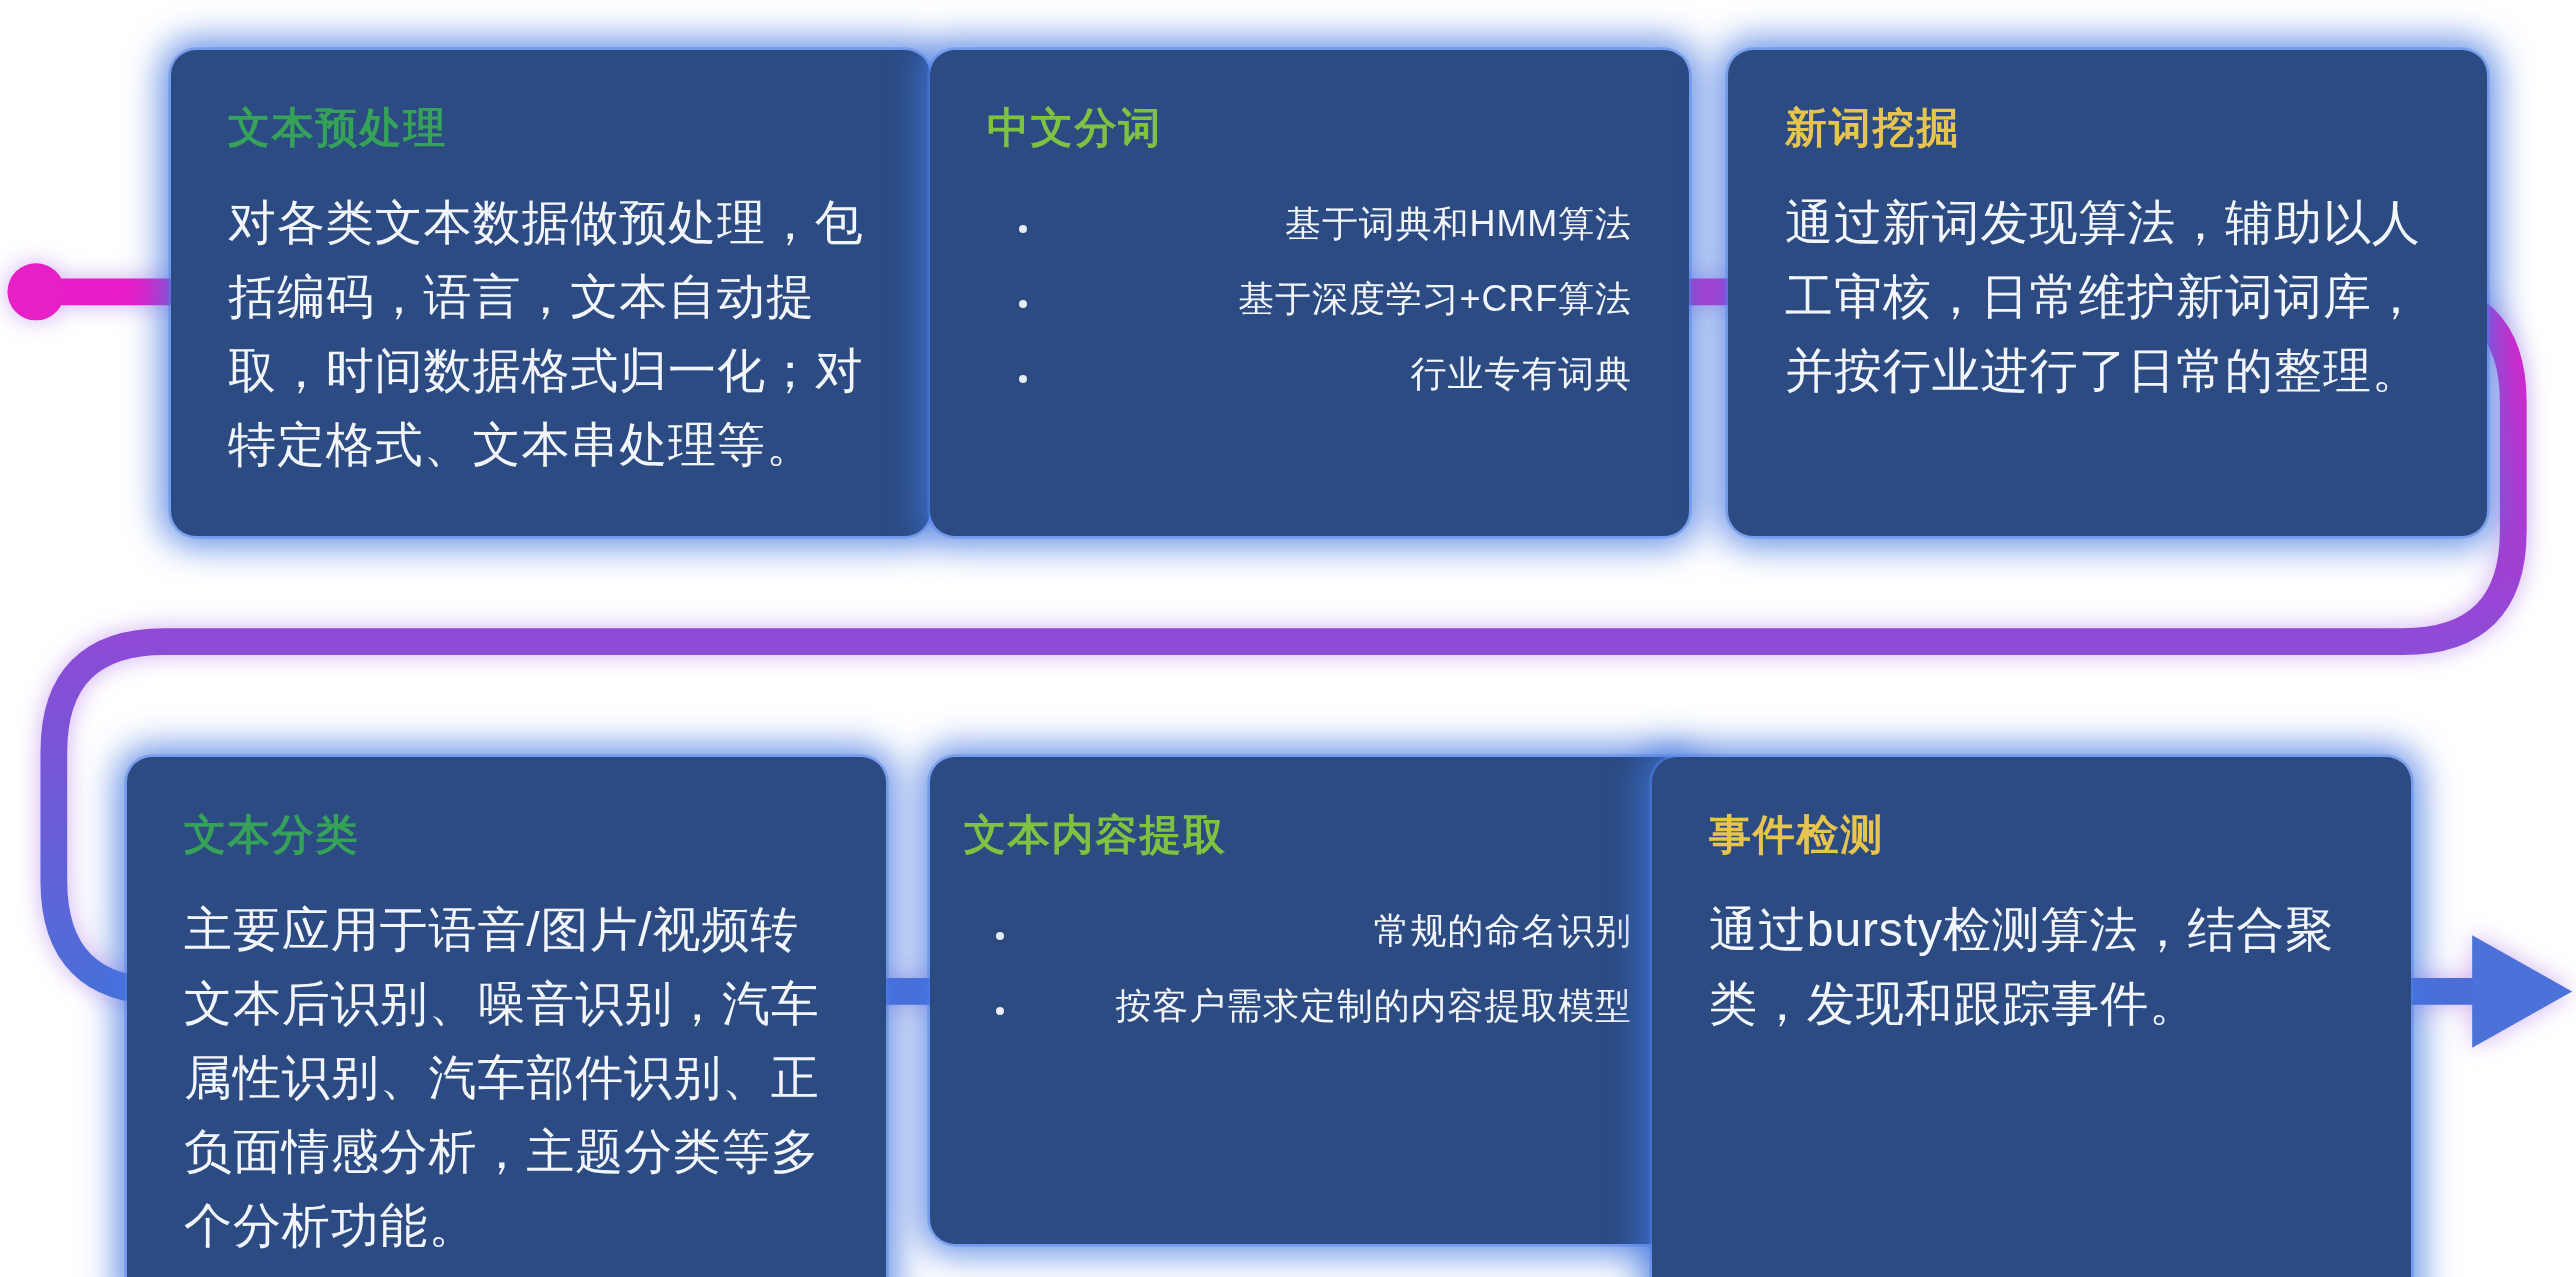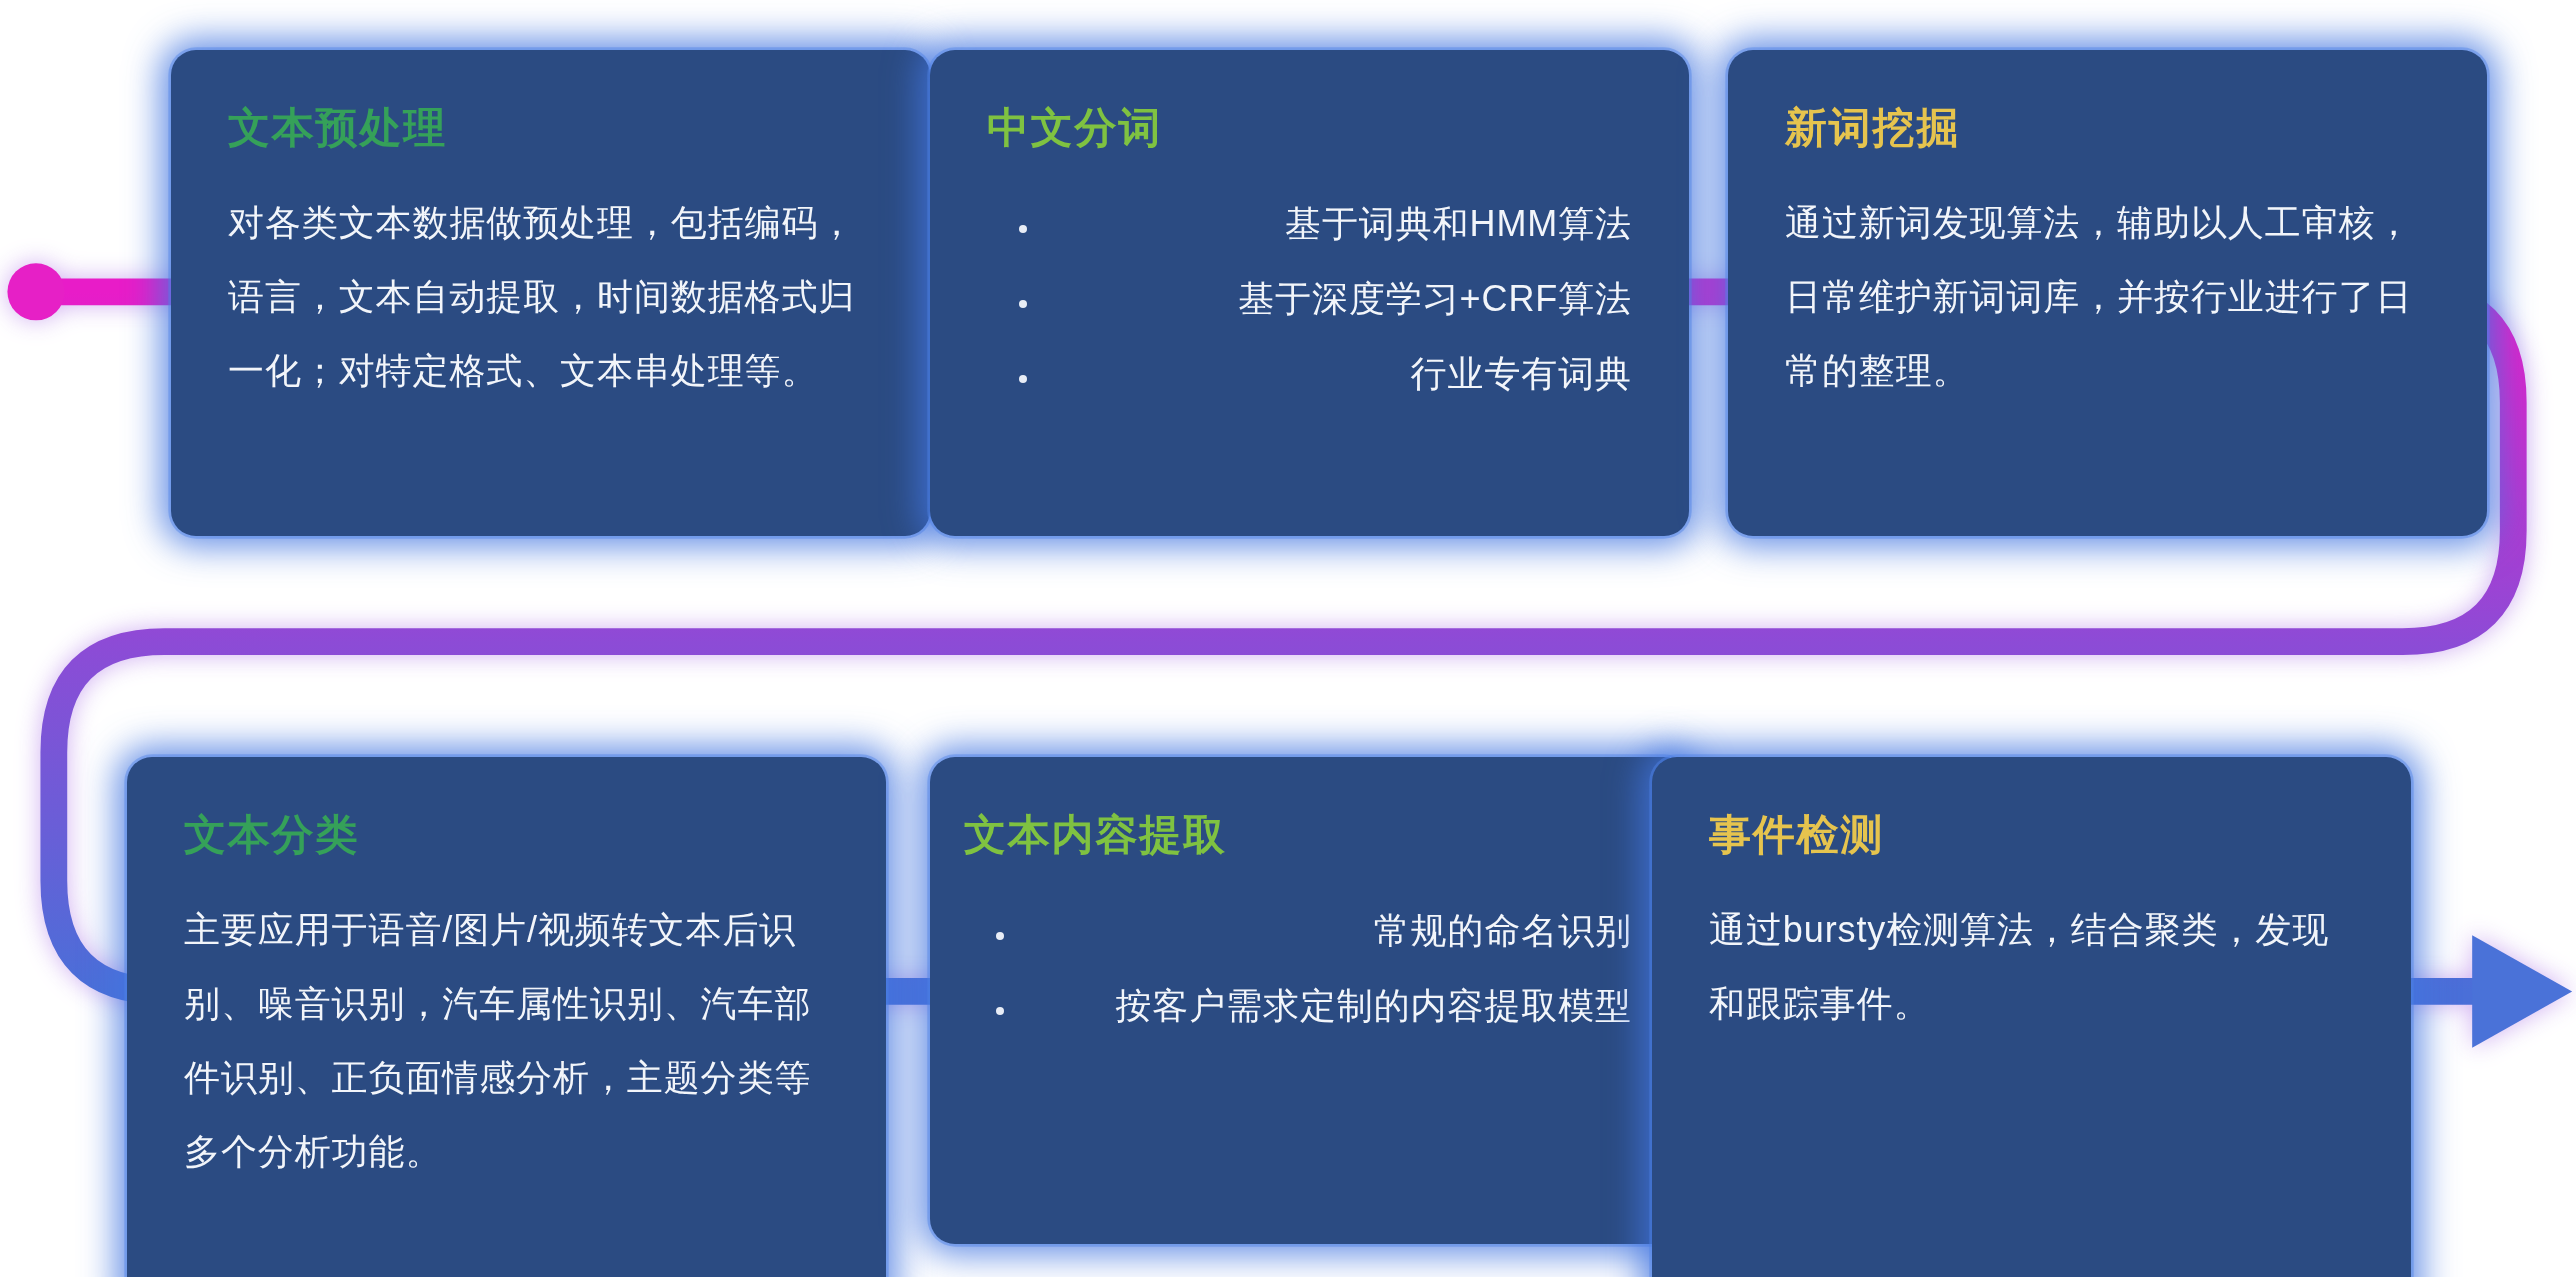--- a/index.html
+++ b/index.html
@@ -22,21 +22,21 @@
     color:#f2f5fa;
     box-shadow:0 0 34px 10.7px rgba(66,118,224,0.80), 0 0 0 2.7px rgba(96,146,240,0.45);
   }
   .card-title{
     font-size:42px;font-weight:bold;margin:0 0 30px 0;letter-spacing:1.8px;
   }
   .t-green{color:#35a159}
   .t-lime{color:#7fc241}
   .t-gold{color:#e6c44e}
   .card-body{
-    font-size:36px;line-height:74px;margin:0;letter-spacing:0.9px;
+    font-size:48px;line-height:74px;margin:0;letter-spacing:0.9px;
   }
   .card ul{
     margin:5.4px 0 0 0;padding-left:54px;
     font-size:36px;line-height:75px;letter-spacing:0.9px;
     list-style:disc;
     text-align:right;
   }
   .card li::marker{font-size:0.72em;color:#e8edf6;}
   
   .c1{left:127px;top:50px;width:759px;height:486px;margin-left:44px;}

